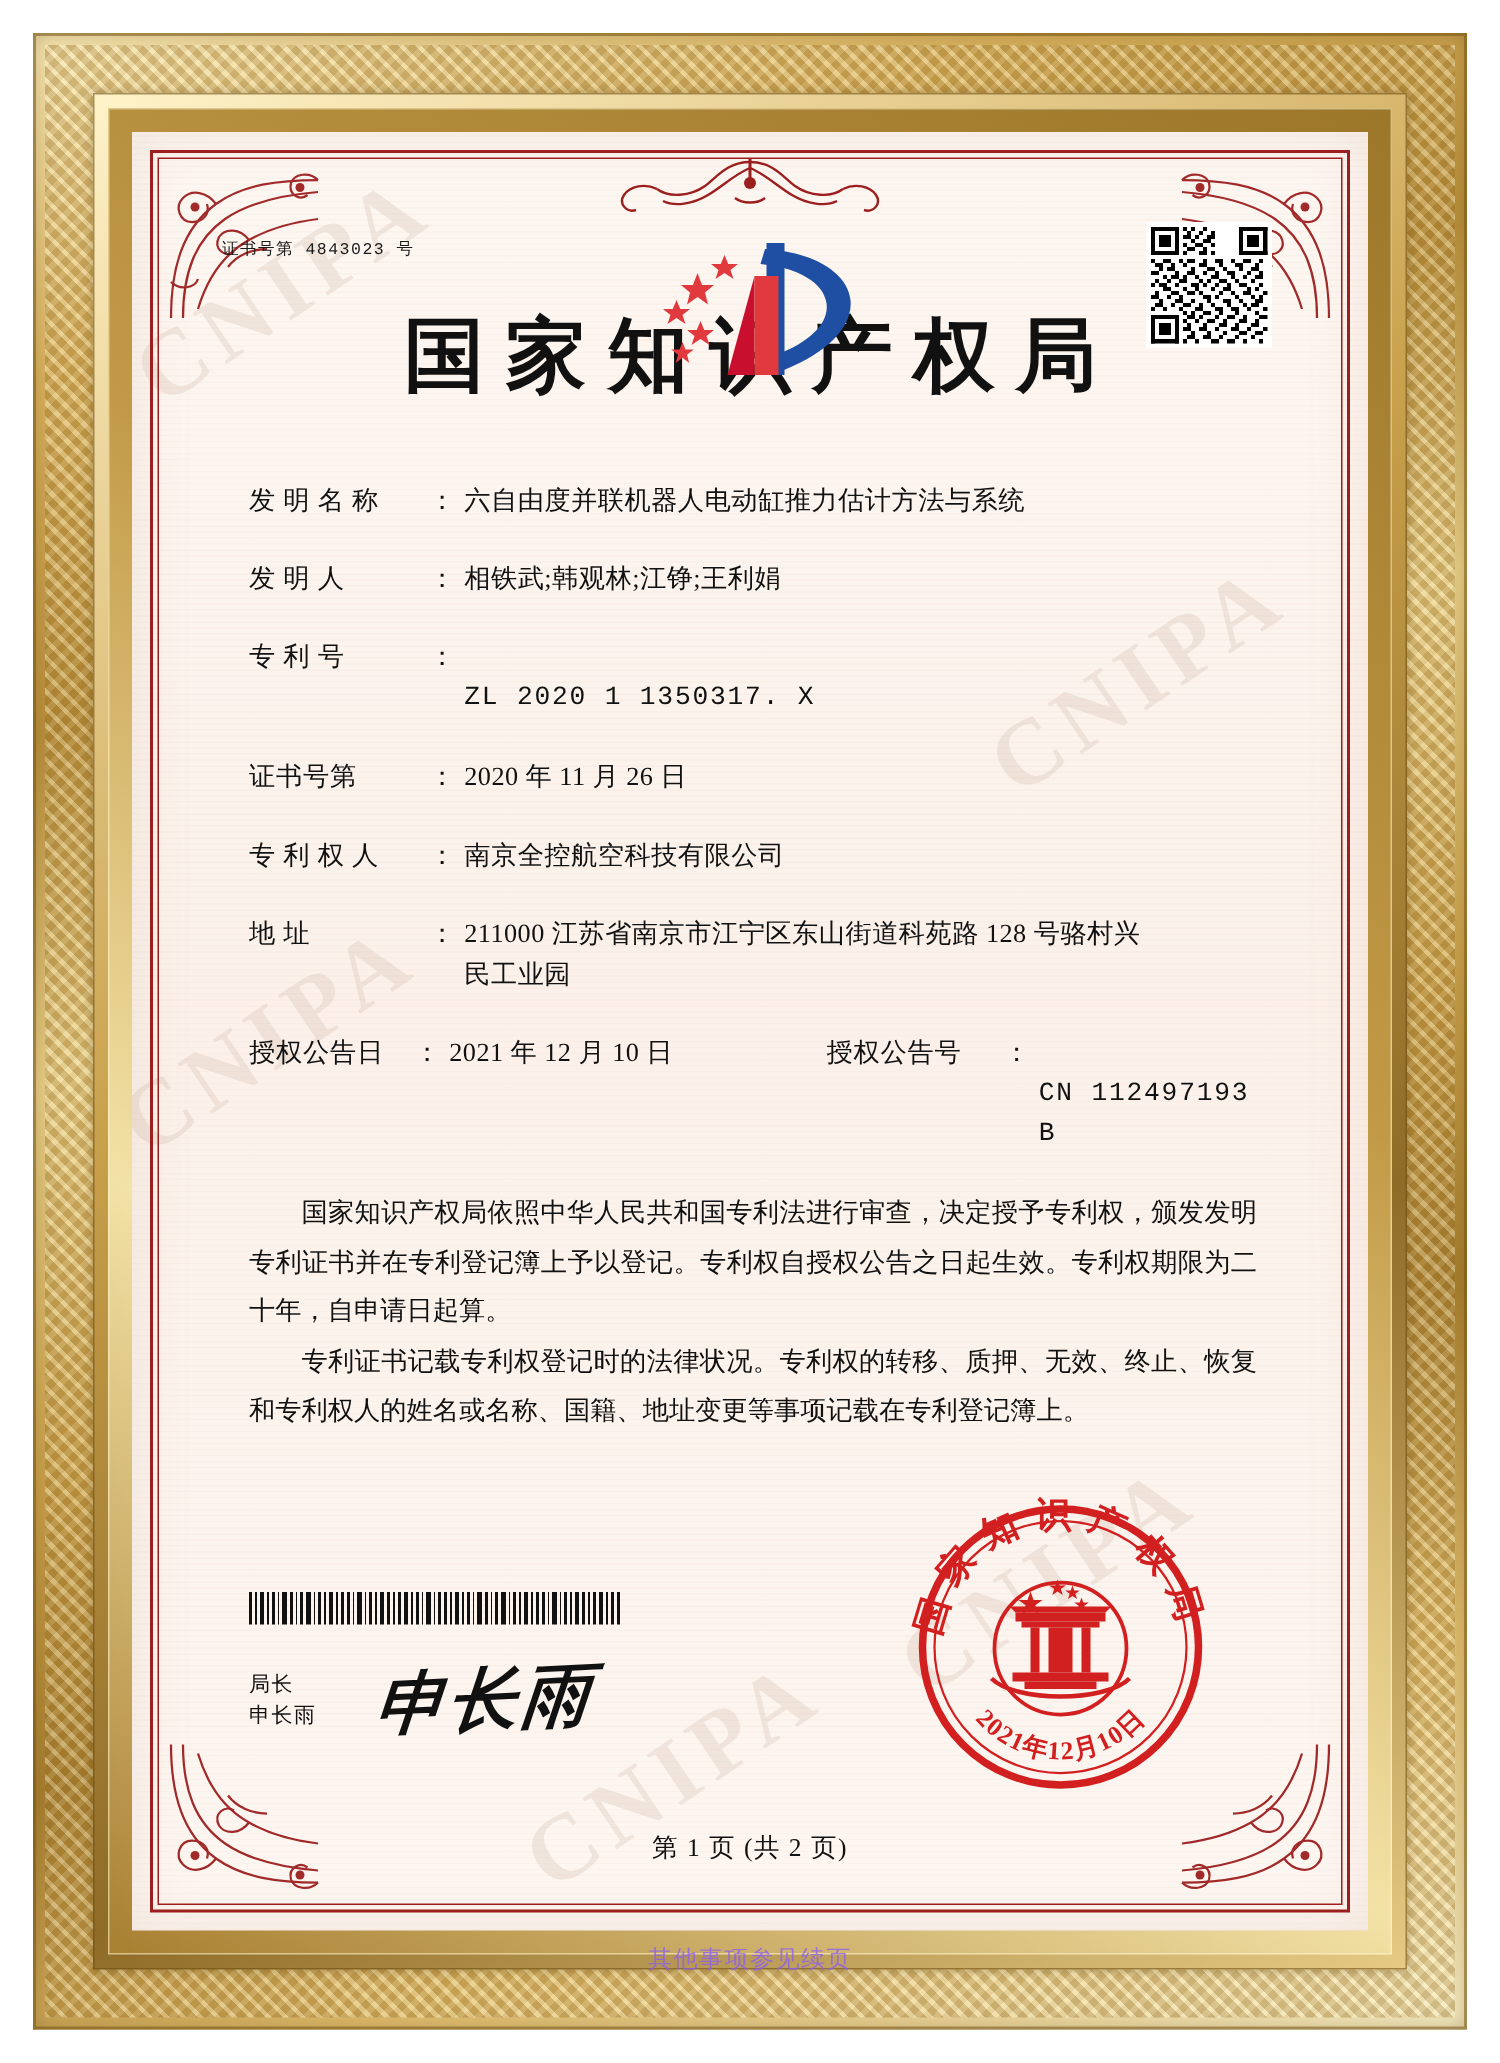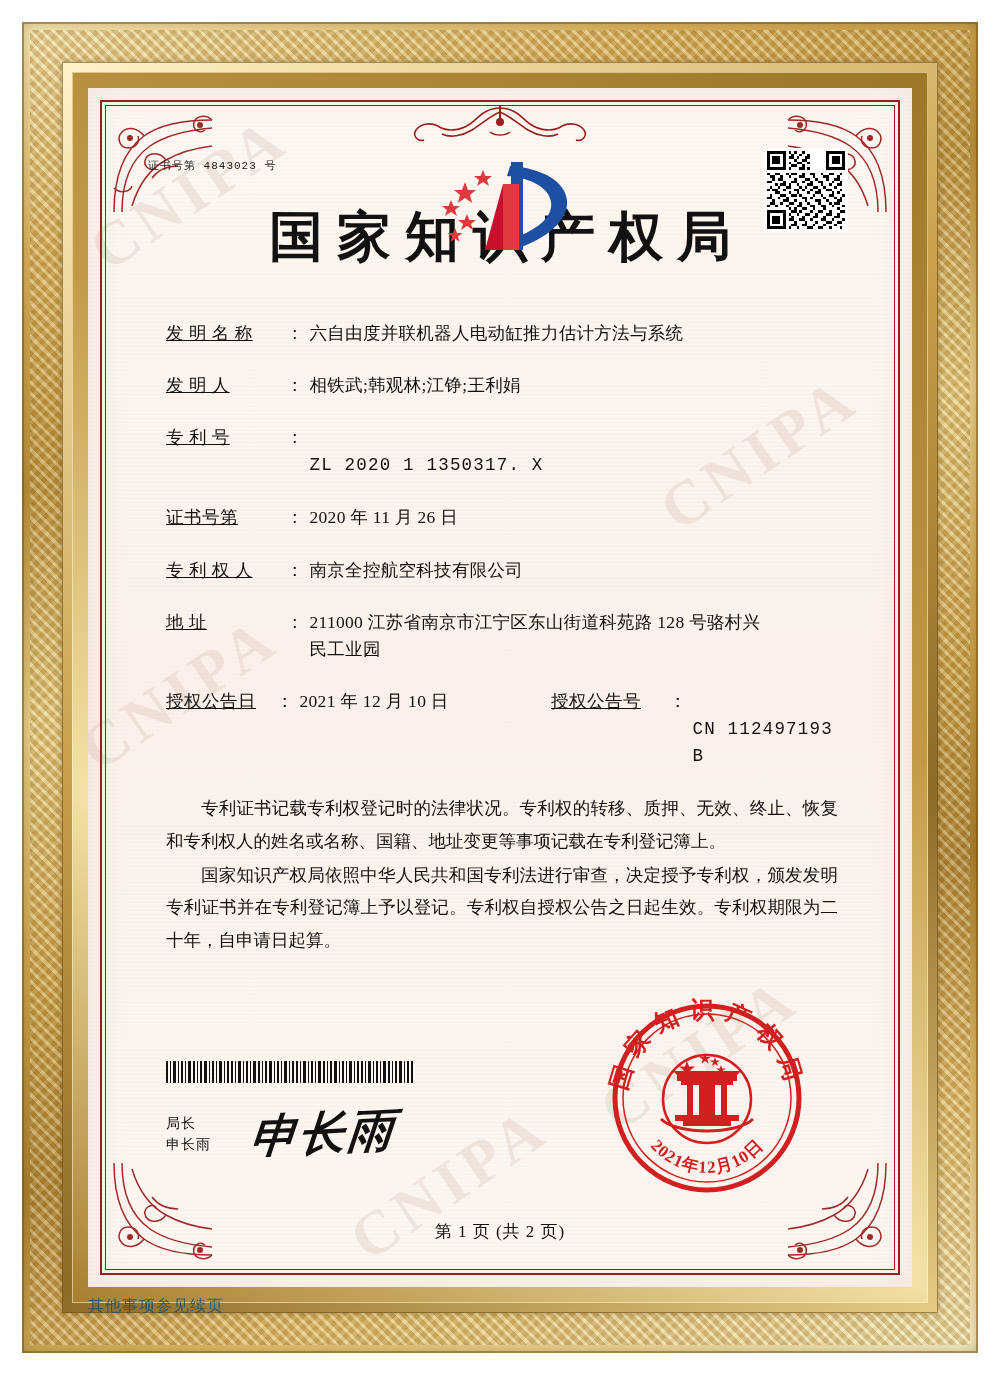--- a/index.html
+++ b/index.html
@@ -207,21 +207,20 @@
     margin-bottom: 25px;
     font-size: 17.5px;
     color: #111;
     line-height: 1.55;
   }
   .field-label {
     width: 120px;
     flex: 0 0 120px;
     letter-spacing: 0.5px;
     white-space: nowrap;
-    text-decoration: underline;
   }
   .field-label.spread {
     display: flex;
     justify-content: space-between;
   }
   .field-colon {
     flex: 0 0 auto;
     padding-right: 6px;
   }
   .field-value {
@@ -310,22 +309,23 @@
     text-align: center;
     font-size: 17px;
     color: #111;
     letter-spacing: 1px;
   }
 
   .footer-note {
     position: absolute;
     left: 0; right: 0;
     bottom: 6px;
+    text-align: center;
     font-size: 16px;
-    color: #0c4a6e;
+    color: #8b5cf6;
     letter-spacing: 1px;
     opacity: 0.75;
   }
 </style>
 </head>
 <body>
 
 <div class="certificate">
   <div class="frame-inner-bevel"></div>
   <div class="frame-pattern"></div>
@@ -684,22 +684,22 @@
           <div class="half right">
             <div class="field-label"><span>授权公告号</span></div>
             <div class="field-colon">：</div>
             <div class="field-value mono-num">CN 112497193 B</div>
           </div>
         </div>
 
       </div>
 
       <div class="paragraphs">
+        <p>国家知识产权局依照中华人民共和国专利法进行审查，决定授予专利权，颁发发明专利证书并在专利登记簿上予以登记。专利权自授权公告之日起生效。专利权期限为二十年，自申请日起算。</p>
         <p>专利证书记载专利权登记时的法律状况。专利权的转移、质押、无效、终止、恢复和专利权人的姓名或名称、国籍、地址变更等事项记载在专利登记簿上。</p>
-        <p>国家知识产权局依照中华人民共和国专利法进行审查，决定授予专利权，颁发发明专利证书并在专利登记簿上予以登记。专利权自授权公告之日起生效。专利权期限为二十年，自申请日起算。</p>
       </div>
 
       <div class="barcode">
         <svg viewBox="0 0 250 22" shape-rendering="crispEdges">
           <g fill="#111">
             <rect x="0" y="0" width="2" height="22"></rect>
               <rect x="4" y="0" width="1" height="22"></rect>
             <rect x="7" y="0" width="3" height="22"></rect>
               <rect x="12" y="0" width="1" height="22"></rect>
             <rect x="15" y="0" width="2" height="22"></rect>

